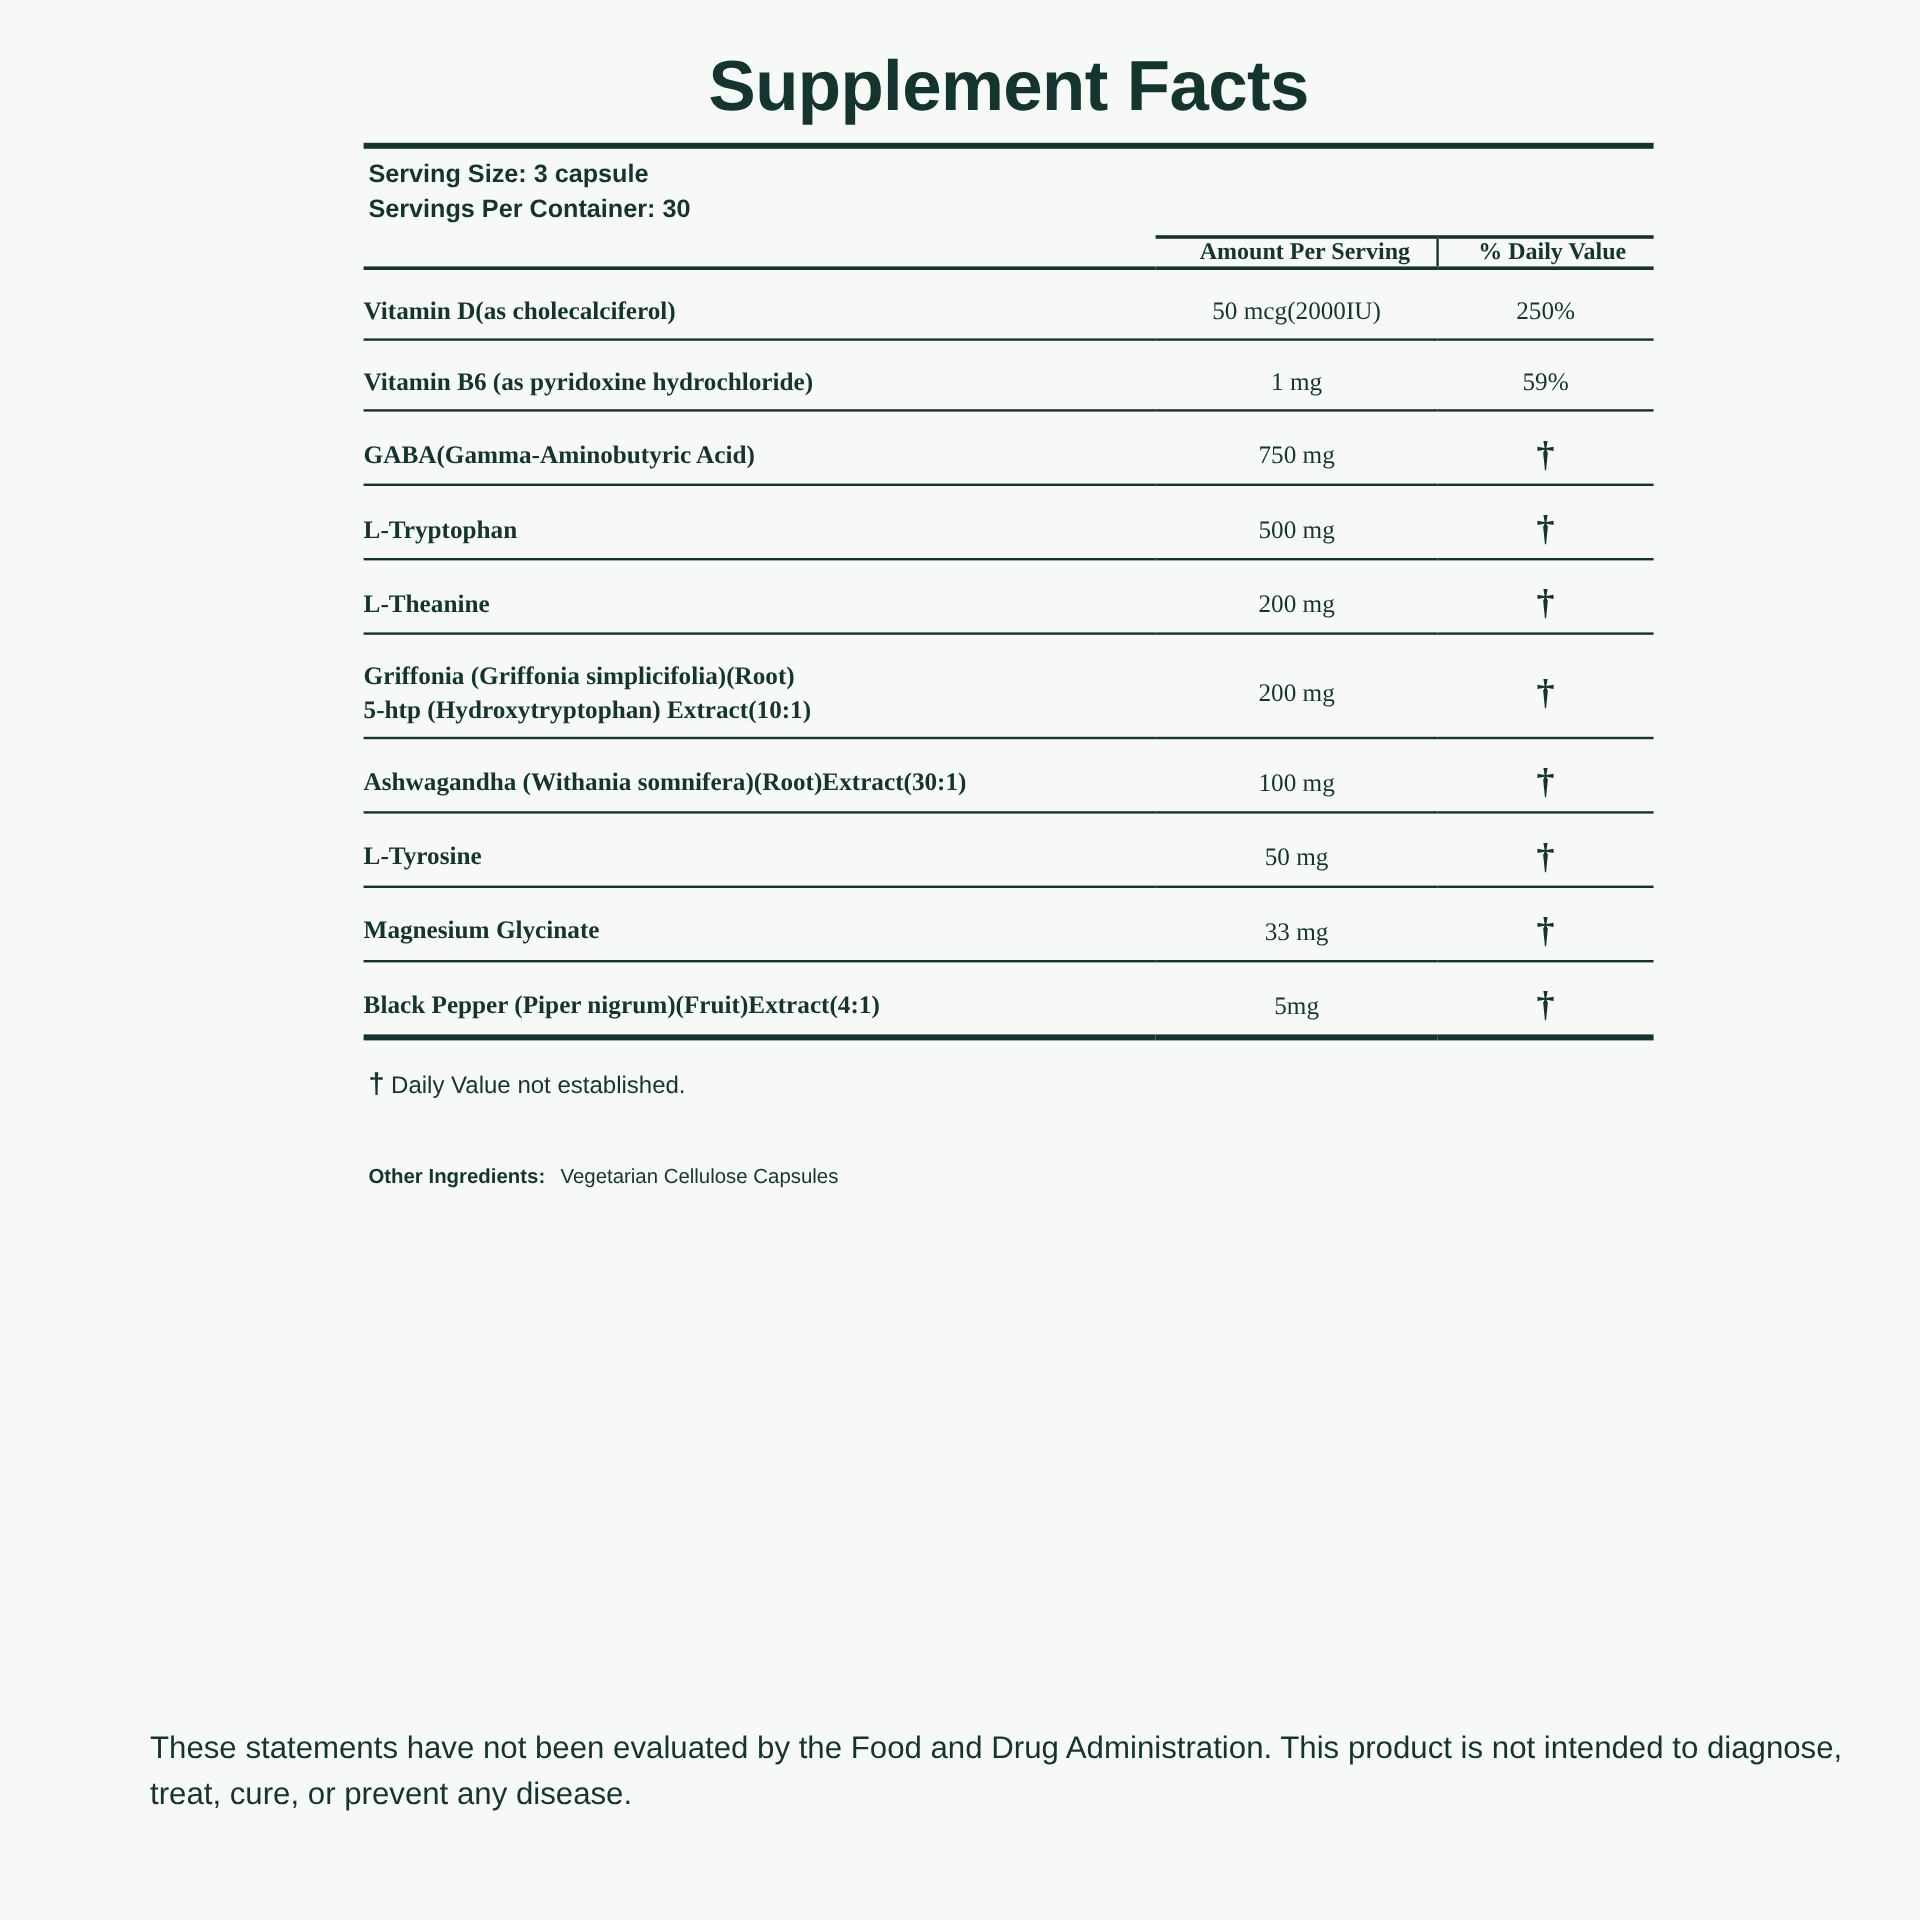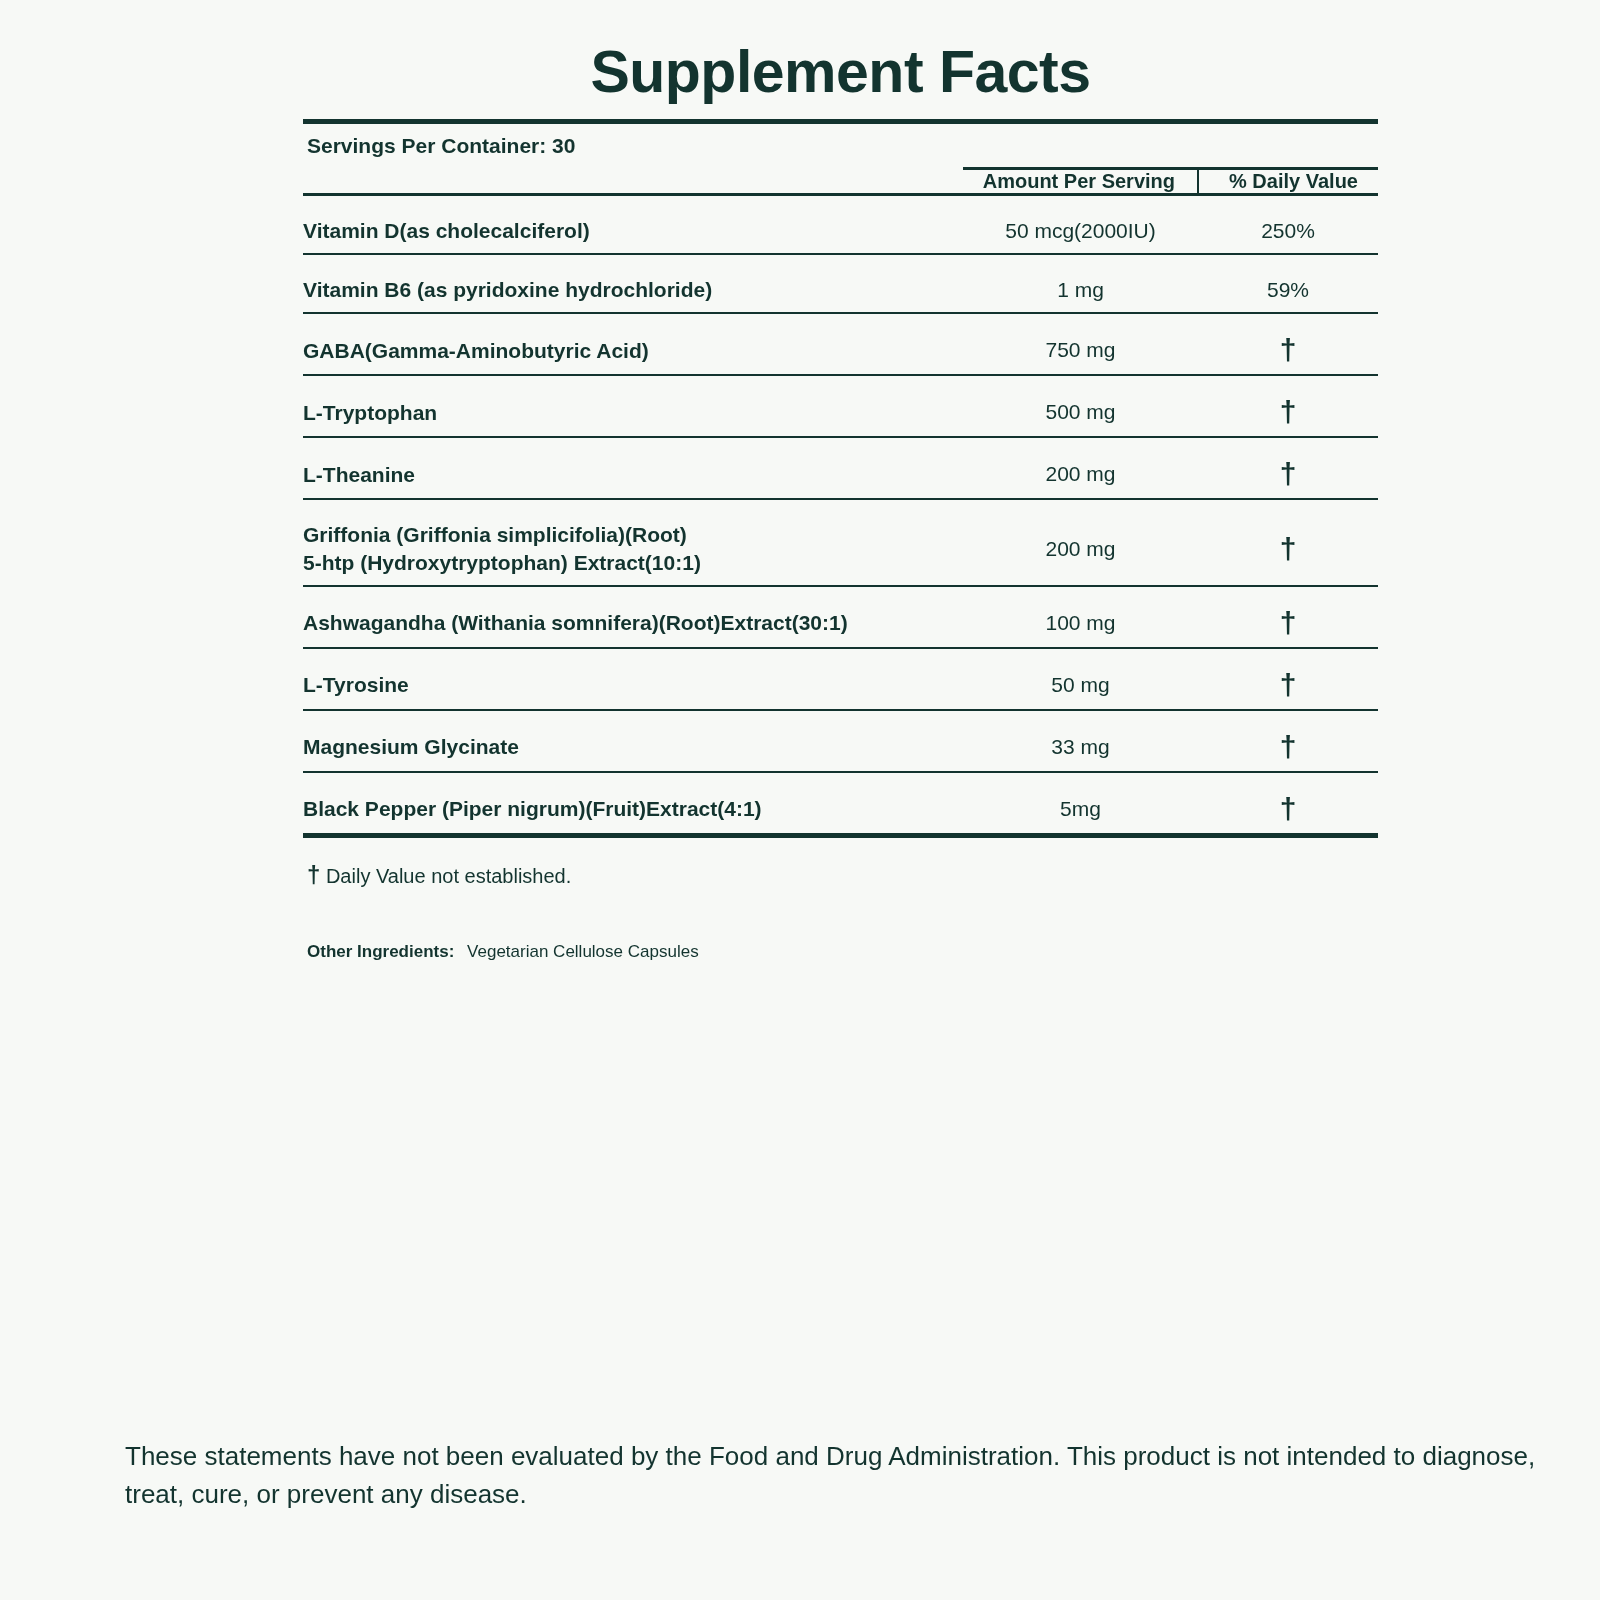--- a/index.html
+++ b/index.html
@@ -50,20 +50,21 @@
     border-collapse: collapse;
     table-layout: fixed;
   }
   table.facts col.c-name { width: 660px; }
   table.facts col.c-amt  { width: 235px; }
   table.facts col.c-dv   { width: 180px; }
 
   table.facts th, table.facts td {
     padding: 0;
     vertical-align: middle;
+    font-family: Liberation Serif, serif;
   }
   .hdr-row th {
     font-size: 20px;
     font-weight: bold;
     padding: 8px 0 8px 0;
     border-bottom: 3px solid #13342f;
     border-top: 3px solid #13342f;
   }
   .hdr-row th.h-name { border-top: none; border-bottom: 3px solid #13342f; }
   .hdr-row th.h-amt {
@@ -140,20 +141,21 @@
 
 <div class="page">
 
   <div class="panel">
 
     <h1 class="title">Supplement Facts</h1>
 
     <div class="rule-thick"></div>
 
     <div class="serving">
+      <div>Serving Size: 3 capsule</div>
       <div>Servings Per Container: 30</div>
     </div>
 
     <table class="facts">
       <colgroup>
         <col class="c-name">
         <col class="c-amt">
         <col class="c-dv">
       </colgroup>
       <thead>

